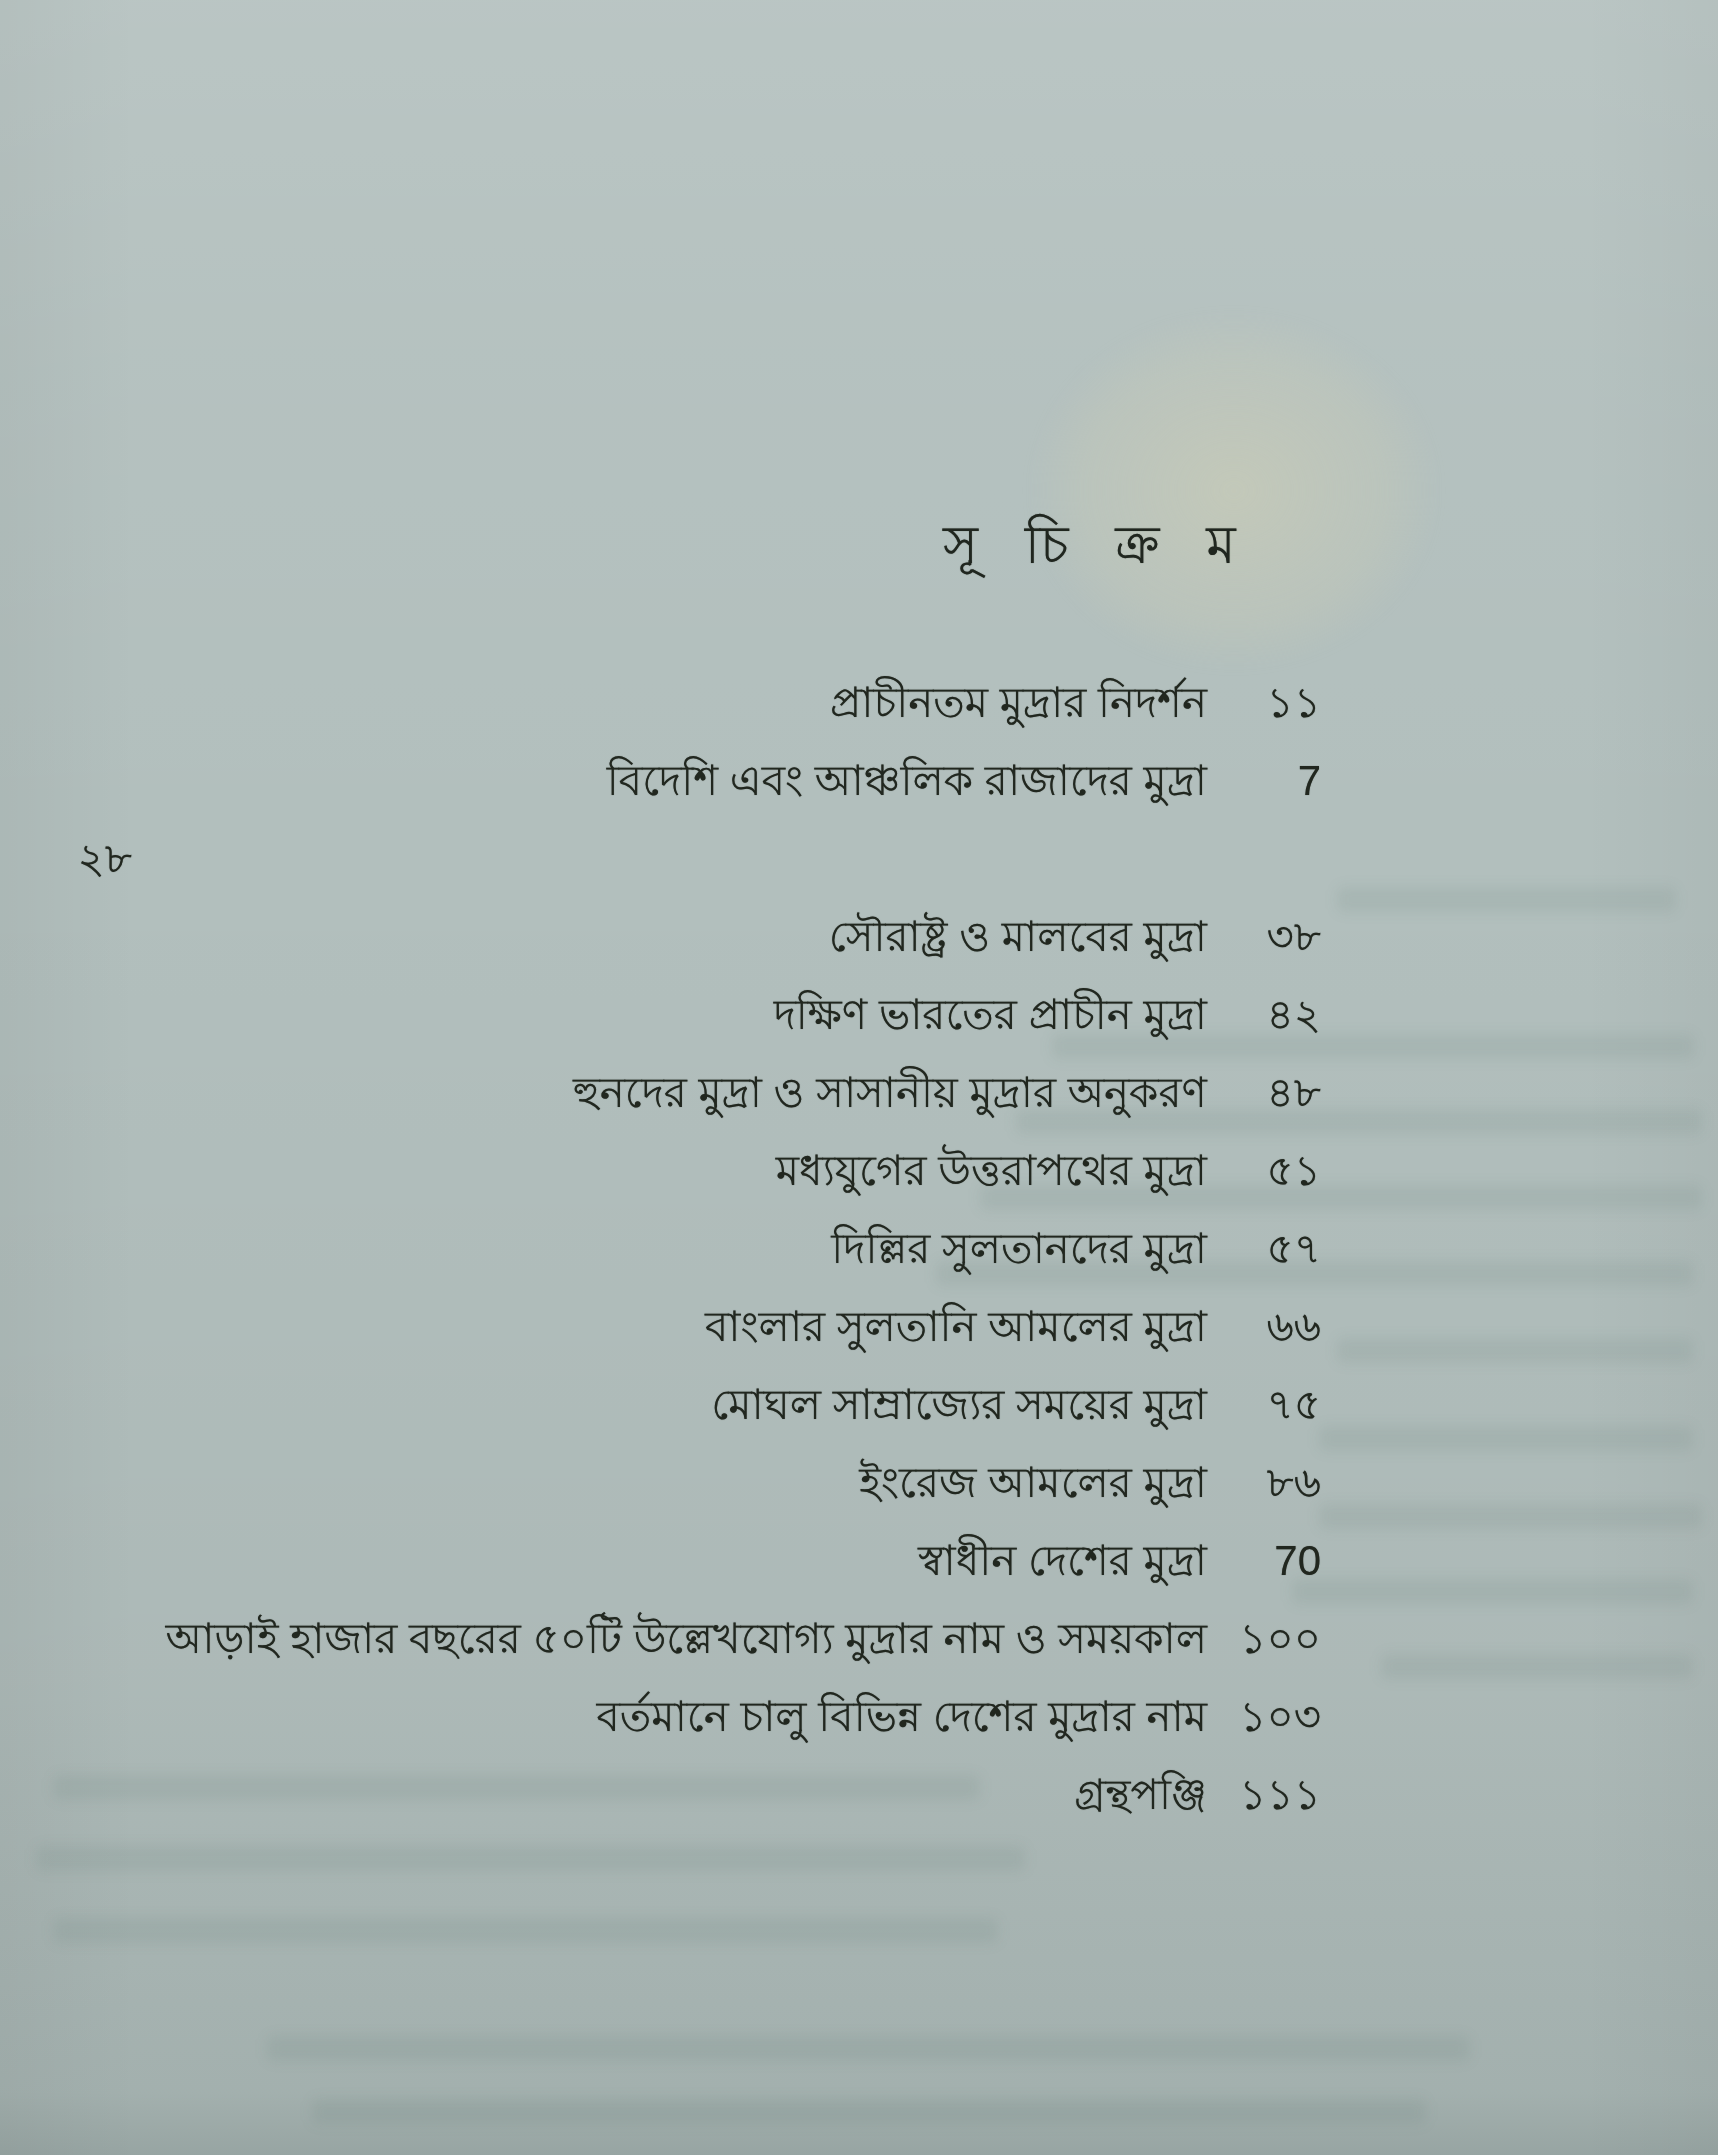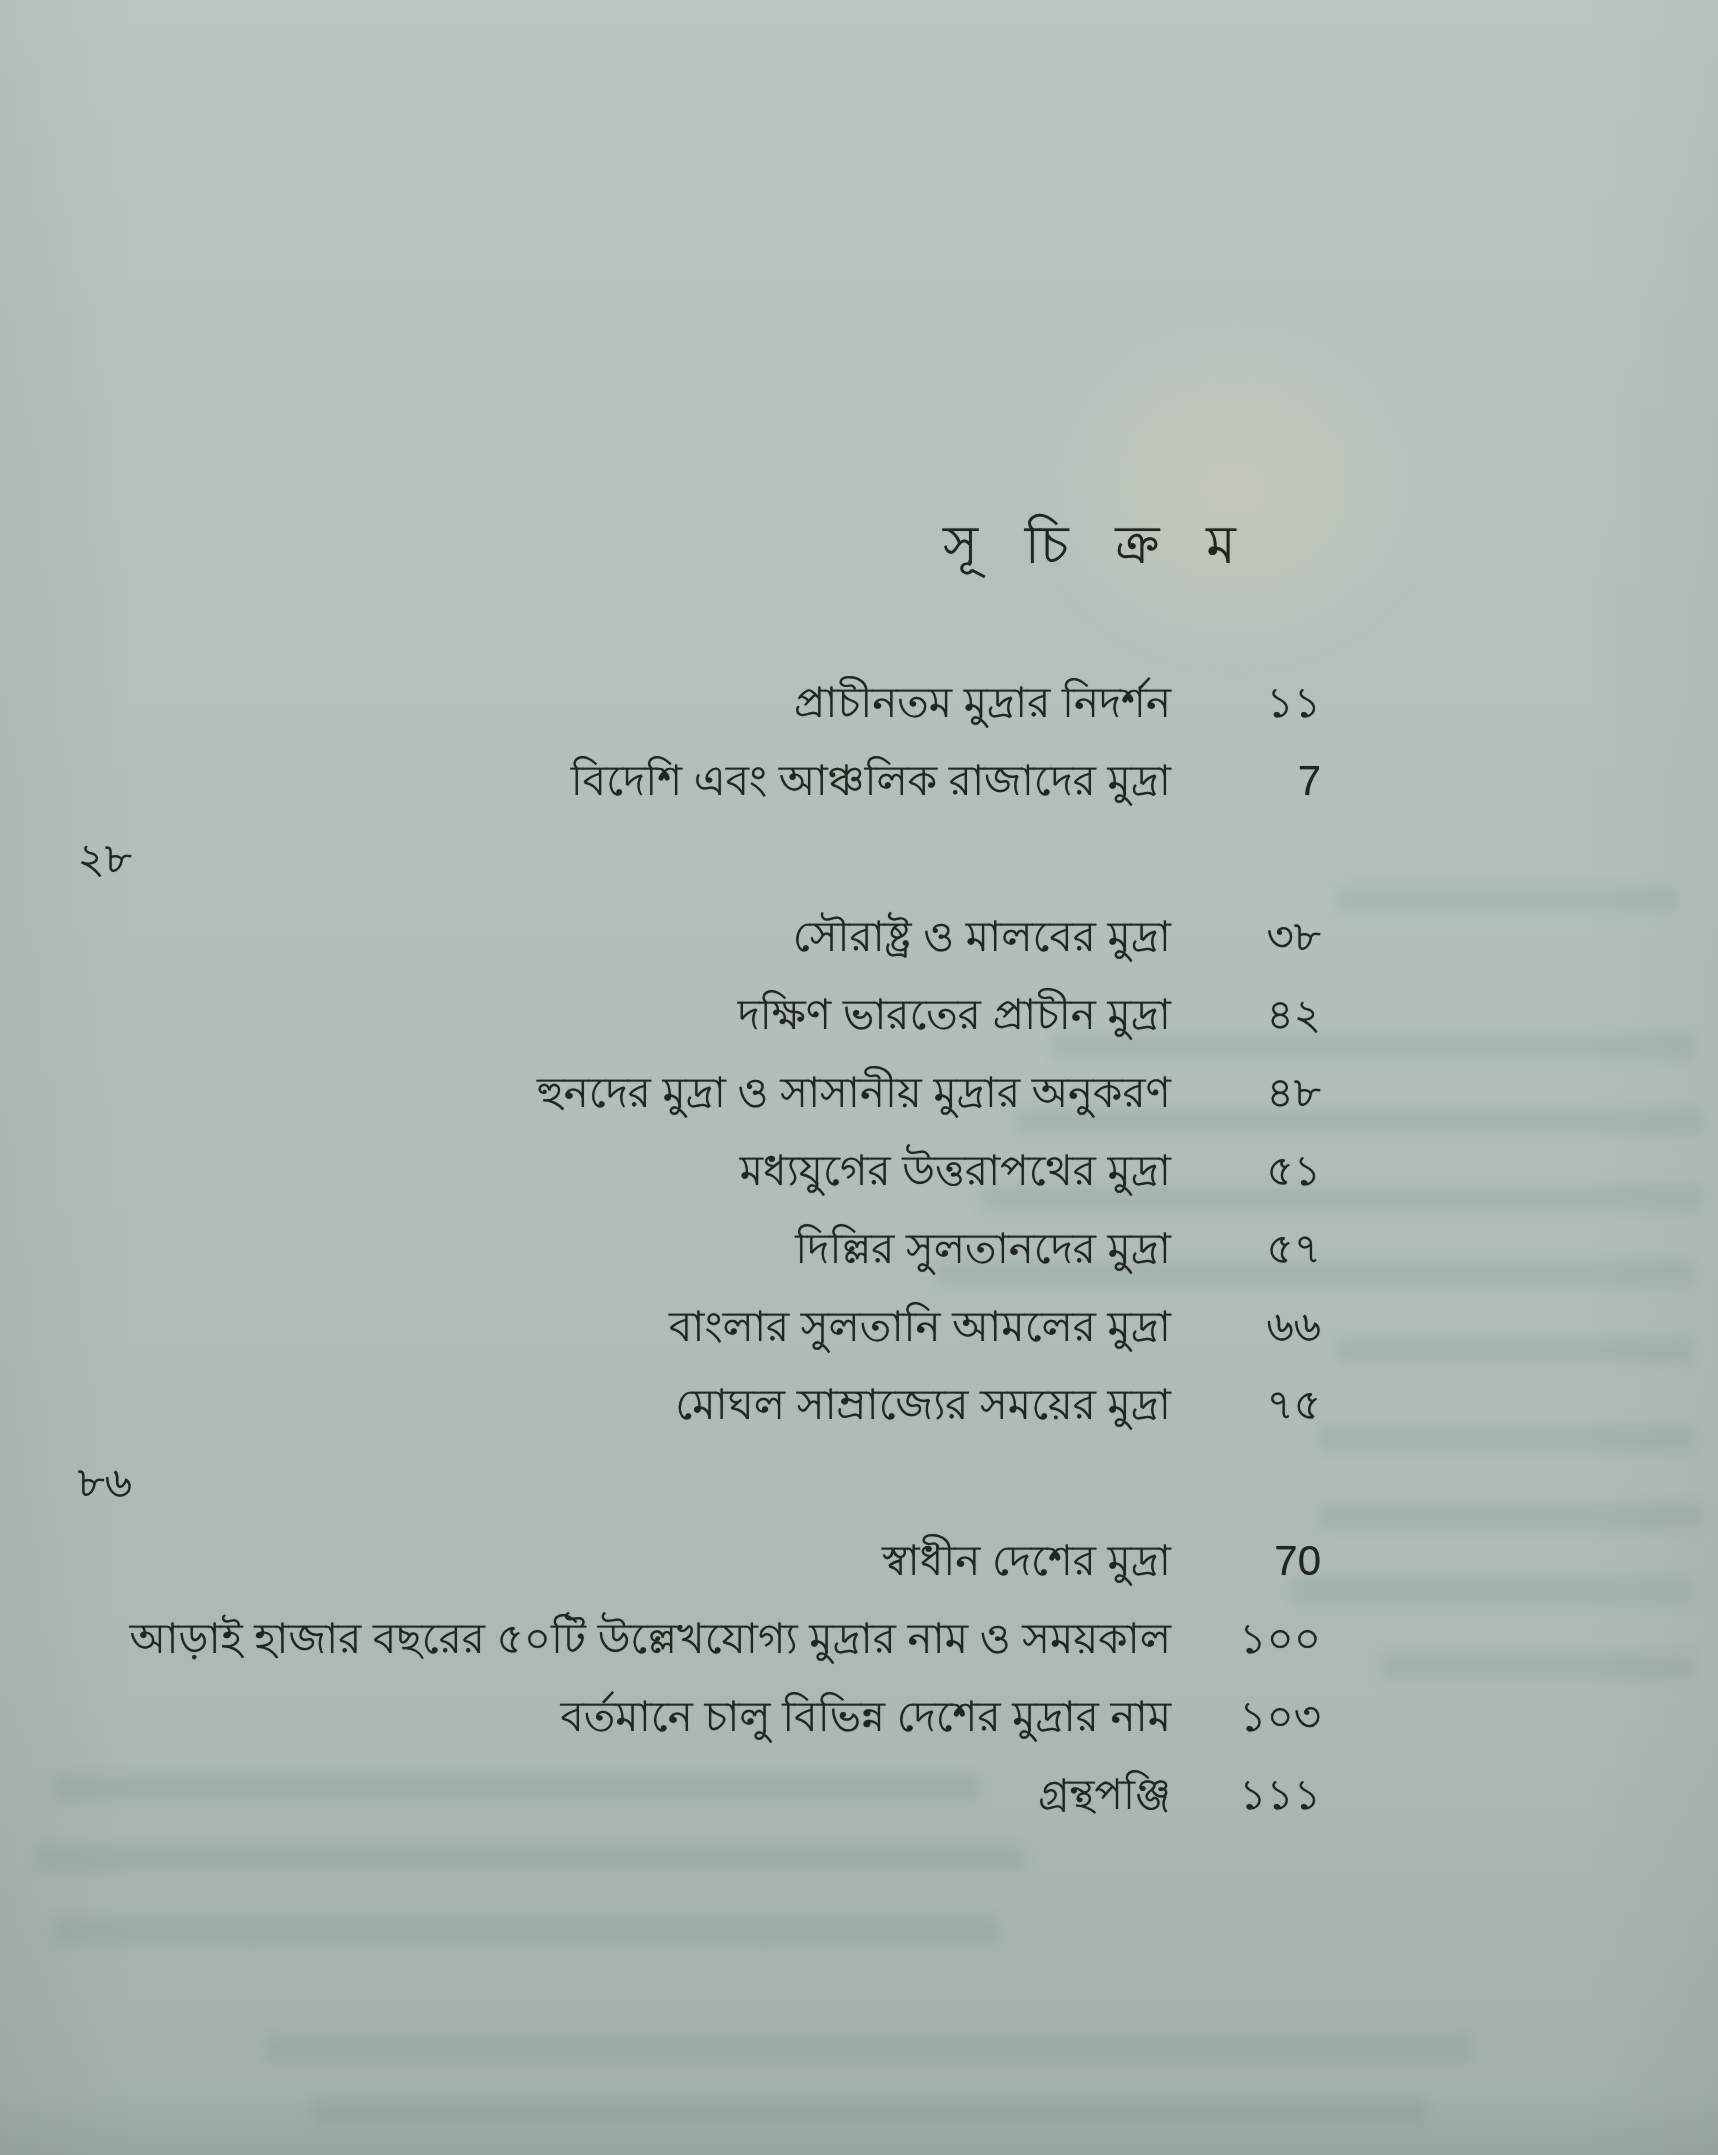--- a/index.html
+++ b/index.html
@@ -46,21 +46,20 @@
     left:18px;top:670px;
     width:1303px; 
     display:flex;flex-direction:column;
   }
   .row{
     display:flex;align-items:baseline;
     height:78px;
     color:#21271f;
     font-size:42px;
     text-shadow:0 0 0.9px rgba(33,39,31,0.6);
-    gap:36px;
   }
   .row .t{flex:1;text-align:right;white-space:nowrap;}
   .row .p{width:114px;text-align:right;white-space:nowrap;}
 </style>
 </head>
 <body>
 
 <div class="paper"></div>
 
 <div class="watermark"></div>
@@ -119,20 +118,21 @@
   </div>
   <div class="row">
     <span class="t">বাংলার সুলতানি আমলের মুদ্রা</span>
     <span class="p">৬৬</span>
   </div>
   <div class="row">
     <span class="t">মোঘল সাম্রাজ্যের সময়ের মুদ্রা</span>
     <span class="p">৭৫</span>
   </div>
   <div class="row">
+    <span class="t">ইংরেজ আমলের মুদ্রা</span>
     <span class="p">৮৬</span>
   </div>
   <div class="row">
     <span class="t">স্বাধীন দেশের মুদ্রা</span>
     <span class="p">70</span>
   </div>
   <div class="row">
     <span class="t">আড়াই হাজার বছরের ৫০টি উল্লেখযোগ্য মুদ্রার নাম ও সময়কাল</span>
     <span class="p">১০০</span>
   </div>

